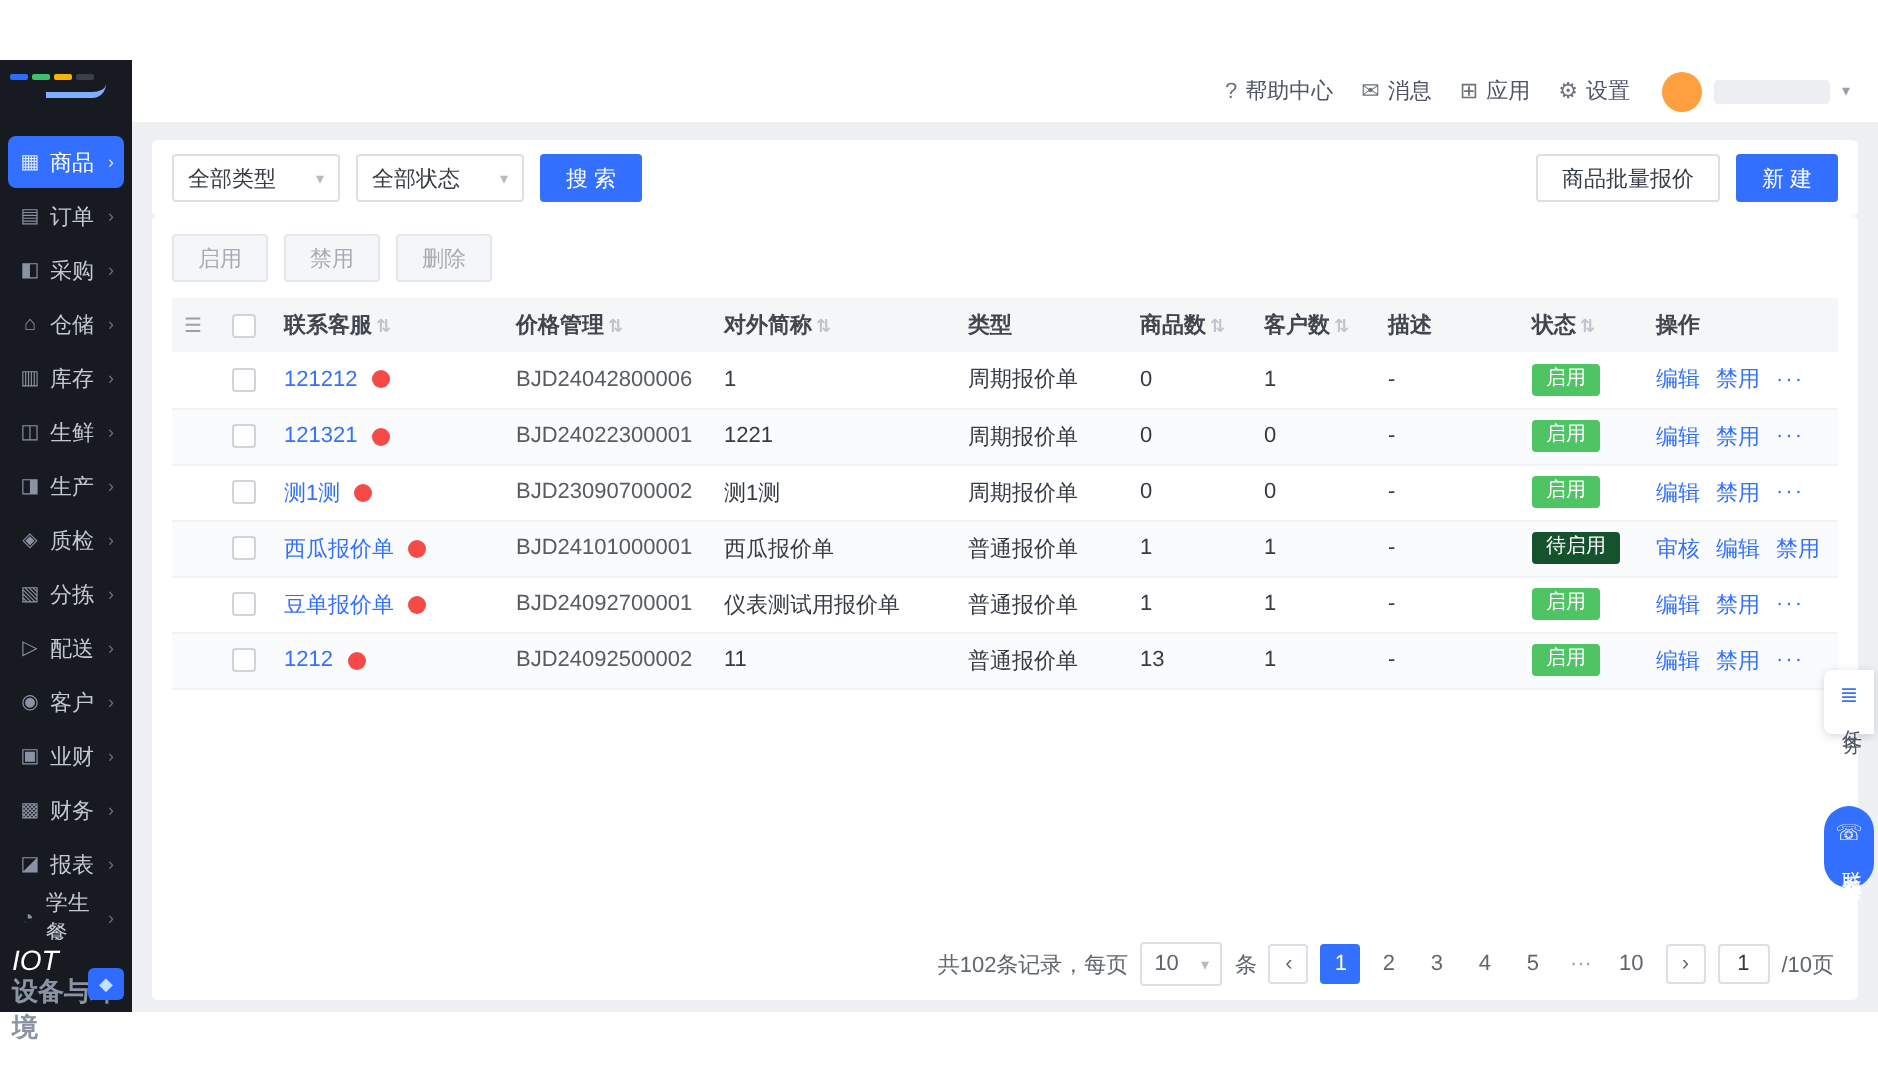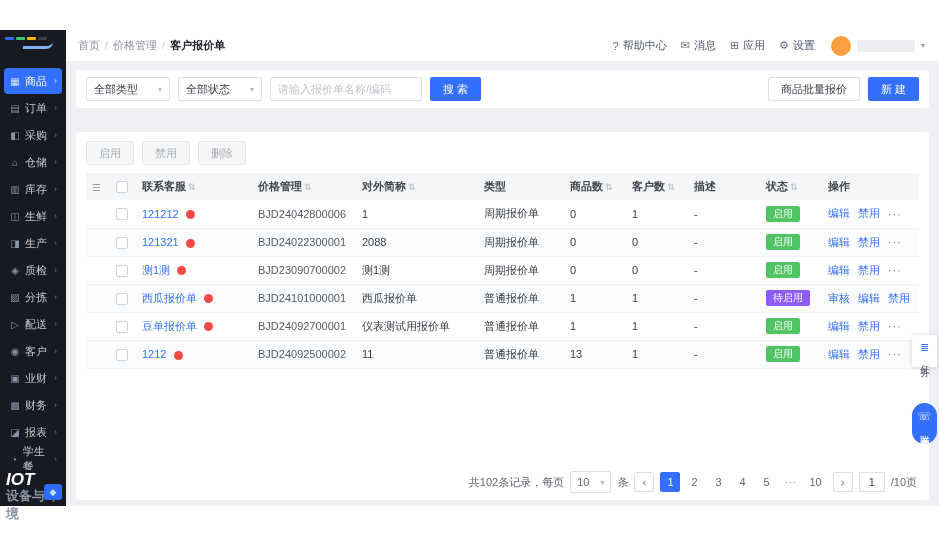--- a/index.html
+++ b/index.html
@@ -15,40 +15,40 @@
   .lb1 { background: #2f6bff; } .lb2 { background: #3ec06d; } .lb3 { background: #f5b500; } .lb4 { background: #3a3f49; }
   .logo-swoosh { width: 30px; height: 7px; border-bottom: 3px solid #7fb0ff; border-radius: 0 0 14px 0; margin: 2px 0 0 18px; }
   .side-nav { flex: 1; padding: 6px 4px 0; overflow: hidden; }
   .side-item { height: 26px; display: flex; align-items: center; gap: 4px; padding: 0 5px; border-radius: 4px;
     font-size: 11px; color: #c3c8d1; cursor: pointer; margin-bottom: 1px; }
   .side-item .s-icon { font-size: 10px; width: 12px; text-align: center; color: #8a93a3; }
   .side-item .s-caret { margin-left: auto; font-size: 9px; color: #6b717c; }
   .side-item.active { background: #3370ff; color: #fff; }
   .side-item.active .s-icon, .side-item.active .s-caret { color: #dce8ff; }
   .iot { height: 36px; padding: 3px 6px 5px; position: relative; }
-  .iot-title { color: #fff; font-weight: bold; font-style: italic; font-size: 17px; line-height: 14px; }
+  .iot-title { color: #fff; font-weight: normal; font-style: italic; font-size: 14px; line-height: 14px; }
   .iot-sub { color: #8a93a3; font-size: 13px; font-weight: bold; }
   .iot-chip { position: absolute; right: 4px; bottom: 6px; width: 18px; height: 16px; background: #2f6bff;
     border-radius: 3px; color: #bfe0ff; font-size: 9px; text-align: center; line-height: 16px; }
 
   
   .main { flex: 1; display: flex; flex-direction: column; min-width: 0; }
   .topbar { height: 32px; background: #fff; border-bottom: 1px solid #eef0f2; display: flex; align-items: center;
     padding: 0 14px 0 12px; font-size: 11px; color: #8a8f99; flex-shrink: 0; }
   .crumb-sep { margin: 0 5px; color: #c9cdd4; }
   .crumb-current { color: #1f2329; font-weight: bold; }
   .top-right { margin-left: auto; display: flex; align-items: center; gap: 16px; }
   .top-action { display: flex; align-items: center; gap: 4px; font-size: 11px; color: #4e5569; cursor: pointer; }
   .top-action .t-icon { font-size: 11px; color: #6b717c; }
   .user-chip { display: flex; align-items: center; gap: 6px; cursor: pointer; }
   .avatar { width: 20px; height: 20px; border-radius: 50%; background: #ff9f40; }
   .redacted { width: 58px; height: 12px; background: #eceef1; border-radius: 2px; }
   .caret-down { font-size: 8px; color: #9aa0aa; }
 
-  .content { flex: 1; background: #eef0f4; padding: 8px 10px 6px; display: flex; flex-direction: column; gap: 24px; min-height: 0; }
+  .content { flex: 1; background: #eef0f4; padding: 8px 10px 6px; display: flex; flex-direction: column; gap: 0; min-height: 0; }
 
   
   .filter-card { background: #fff; border-radius: 3px; height: 38px; display: flex; align-items: center; gap: 8px;
     padding: 0 10px; flex-shrink: 0; }
   .select { min-width: 84px; height: 24px; border: 1px solid #dcdfe6; border-radius: 2px; display: flex; align-items: center;
     justify-content: space-between; padding: 0 7px; font-size: 11px; color: #363b45; background: #fff; cursor: pointer; }
   .sel-caret { font-size: 8px; color: #b6bac2; margin-left: 6px; }
   .search-input { width: 152px; height: 24px; border: 1px solid #dcdfe6; border-radius: 2px; font-size: 11px;
     padding: 0 7px; color: #363b45; outline: none; }
   .search-input::placeholder { color: #c0c4cc; }
@@ -72,21 +72,21 @@
   .sort-ic { color: #c0c4cc; font-size: 9px; margin-left: 2px; }
   .col-ic { color: #9aa0aa; font-size: 10px; }
   .cb { display: inline-block; width: 12px; height: 12px; border: 1px solid #cfd3da; border-radius: 2px;
     background: #fff; vertical-align: middle; cursor: pointer; }
   a.link { color: #3370ff; text-decoration: none; cursor: pointer; }
   .code-text { color: #565b66; margin-top: 36px; }
   .dot { display: inline-block; width: 9px; height: 9px; border-radius: 50%; background: #f54a45;
     margin-left: 4px; vertical-align: middle; }
   .tag { display: inline-block; padding: 1px 7px; border-radius: 2px; font-size: 10px; color: #fff; line-height: 14px; }
   .tag.on { background: #4fc464; }
-  .tag.pending { background: #8b5cf6; }
+  .tag.pending { background: #14532d; }
   .ops { display: flex; gap: 8px; align-items: center; }
   .ops .more { color: #3370ff; letter-spacing: 1px; cursor: pointer; }
 
   
   .pagination { display: flex; align-items: center; justify-content: flex-end; gap: 6px; padding: 8px 2px 3px;
     font-size: 11px; color: #606670; margin-top: auto; }
   .page-size { height: 22px; border: 1px solid #dcdfe6; border-radius: 2px; display: flex; align-items: center;
     padding: 0 6px; gap: 5px; cursor: pointer; background: #fff; }
   .pg-btn { min-width: 20px; height: 20px; border: 1px solid #dcdfe6; border-radius: 2px; display: inline-flex;
     align-items: center; justify-content: center; background: #fff; color: #606670; cursor: pointer; padding: 0 4px; }
@@ -215,21 +215,20 @@
 </nav>
     <div class="iot">
       <div class="iot-title">IOT</div>
       <div class="iot-sub">设备与环境</div>
       <div class="iot-chip">◆</div>
     </div>
   </aside>
 
   <div class="main">
     <header class="topbar">
-      <span class="breadcrumb"><span>首页</span><span class="crumb-sep">/</span><span>价格管理</span><span class="crumb-sep">/</span><span class="crumb-current">客户报价单</span></span>
       <div class="top-right">
         <span id="top-actions" style="display:flex;gap:14px;align-items:center;">
             <span class="top-action">
               <span class="t-icon">?</span>
               <span>帮助中心</span>
             </span>
             <span class="top-action">
               <span class="t-icon">✉</span>
               <span>消息</span>
             </span>
@@ -254,21 +253,20 @@
 
       <div class="filter-card">
         <div class="select">
           <span>全部类型</span>
           <span class="sel-caret">▾</span>
         </div>
         <div class="select">
           <span>全部状态</span>
           <span class="sel-caret">▾</span>
         </div>
-        <input class="search-input" placeholder="请输入报价单名称/编码" style="">
         <button class="btn btn-primary">搜 索</button>
         <span class="spacer"></span>
         <button class="btn btn-plain">商品批量报价</button>
         <button class="btn btn-primary">新 建</button>
       </div>
 
       <div class="table-card">
         <div class="bulk-row" id="bulk-row">
             <button class="btn btn-disabled">启用</button>
             <button class="btn btn-disabled">禁用</button>
@@ -328,21 +326,21 @@
   </tr>
 
   <tr>
     <td></td>
     <td><span class="cb"></span></td>
     <td>
       <a class="link r-name">121321</a>
       <span class="dot"></span>
     </td>
     <td class="code-text r-code">BJD24022300001</td>
-    <td class="r-alias">2088</td>
+    <td class="r-alias">1221</td>
     <td class="r-type">周期报价单</td>
     <td class="r-goods">0</td>
     <td class="r-customers">0</td>
     <td class="r-desc">-</td>
     <td><span class="tag r-status on">启用</span></td>
     <td>
                   <span class="ops">
                     <a class="link">编辑</a>
                     <a class="link">禁用</a>
                     <span class="more">···</span>

